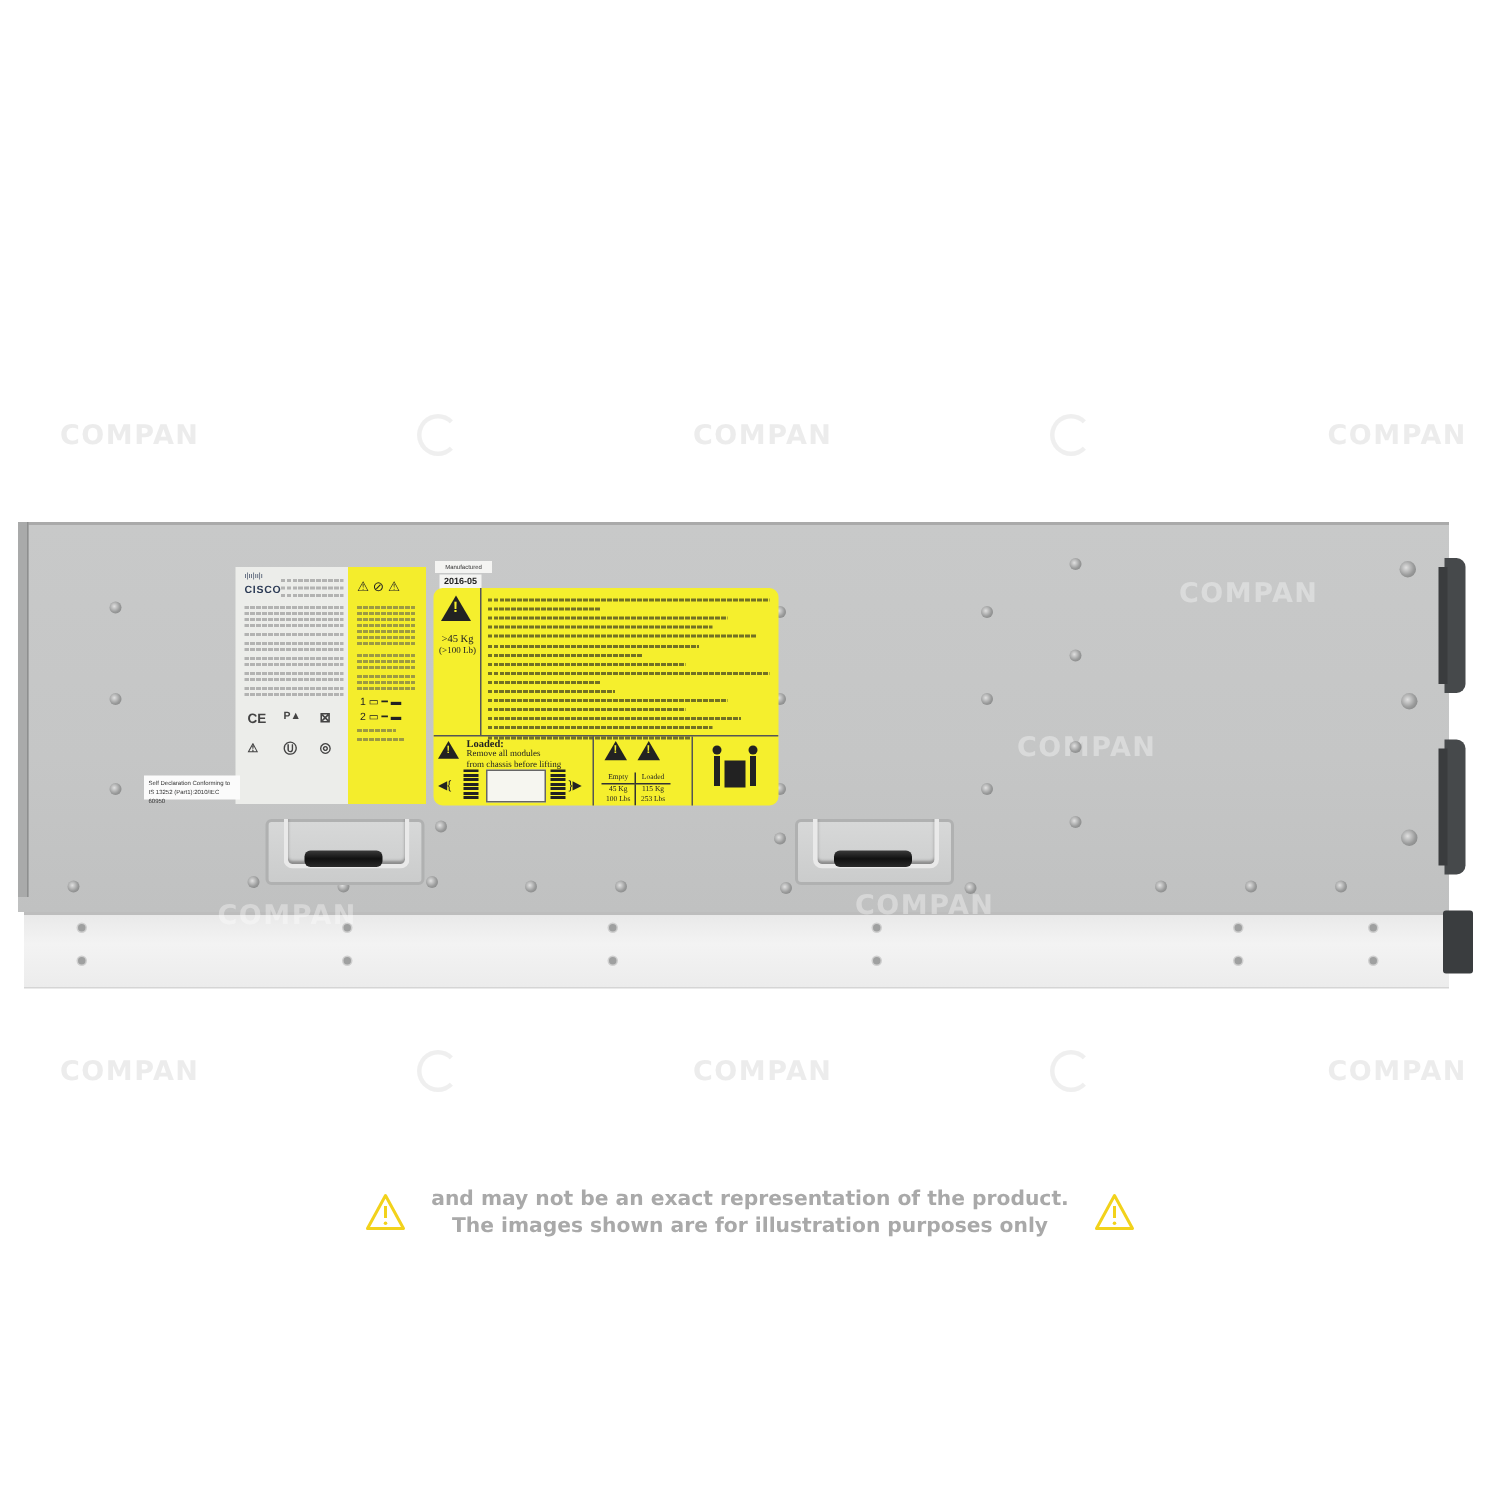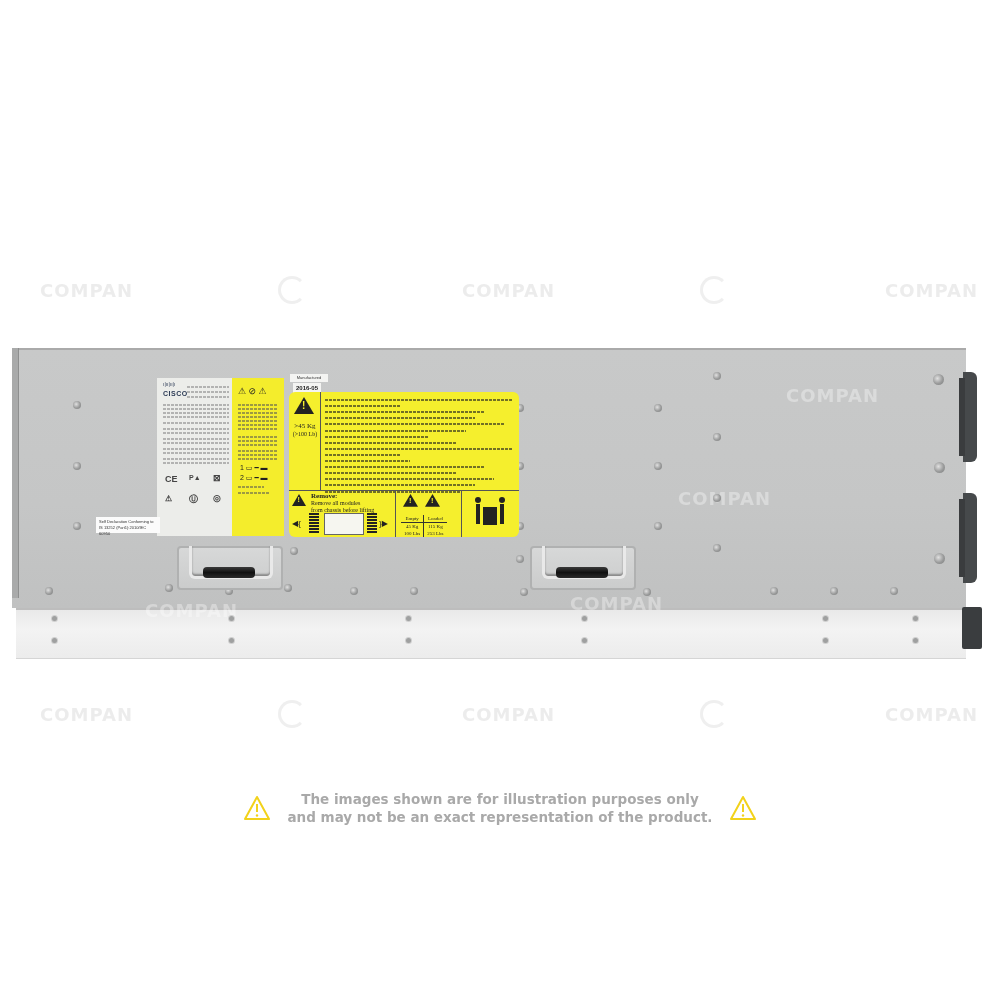--- a/index.html
+++ b/index.html
@@ -206,21 +206,21 @@
     <div class="wl-line" style="width:85%"></div>
     <div class="wl-line" style="width:70%"></div>
     <div class="wl-line" style="width:90%"></div>
     <div class="wl-line" style="width:80%"></div>
     <div class="wl-line" style="width:72%"></div>
   </div>
   <div class="wl-bottom">
     <div class="wl-sec" style="left:0;width:106px;">
       <div class="tri" style="left:3px;top:3px;transform:scale(0.7);transform-origin:0 0;"></div>
       <div class="wl-warn-text">
-        <div class="wl-warn-title">Remove:</div>
+        <div class="wl-warn-title">Loaded:</div>
         <div>Remove all modules</div>
         <div>from chassis before lifting</div>
       </div>
       <div class="wl-arrow" style="left:3px;">◀{</div>
       <div class="wl-grill" style="left:20px;"></div>
       <div class="wl-box"></div>
       <div class="wl-grill" style="left:78px;"></div>
       <div class="wl-arrow" style="left:90px;">}▶</div>
     </div>
     <div class="wl-sec" style="left:106px;width:66px;">
@@ -271,22 +271,22 @@
 
 <div class="disclaimer">
   <span class="disc-icon">
     <svg viewBox="0 0 28 26">
         <path d="M14 2 L26 24 L2 24 Z" fill="none" stroke="#f2d21b" stroke-width="2" stroke-linejoin="round"></path>
         <line x1="14" y1="9" x2="14" y2="17" stroke="#f2d21b" stroke-width="2"></line>
         <circle cx="14" cy="20.5" r="1.2" fill="#f2d21b"></circle>
       </svg>
   </span>
   <span class="disc-text">
+    <div>and may not be an exact representation of the product.</div>
     <div>The images shown are for illustration purposes only</div>
-    <div>and may not be an exact representation of the product.</div>
   </span>
   <span class="disc-icon">
     <svg viewBox="0 0 28 26">
         <path d="M14 2 L26 24 L2 24 Z" fill="none" stroke="#f2d21b" stroke-width="2" stroke-linejoin="round"></path>
         <line x1="14" y1="9" x2="14" y2="17" stroke="#f2d21b" stroke-width="2"></line>
         <circle cx="14" cy="20.5" r="1.2" fill="#f2d21b"></circle>
       </svg>
   </span>
 </div>
 

